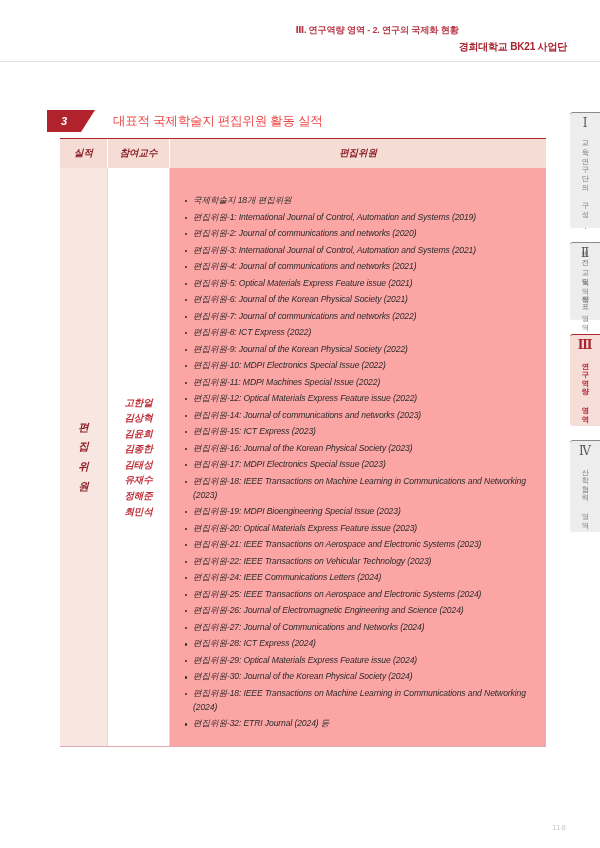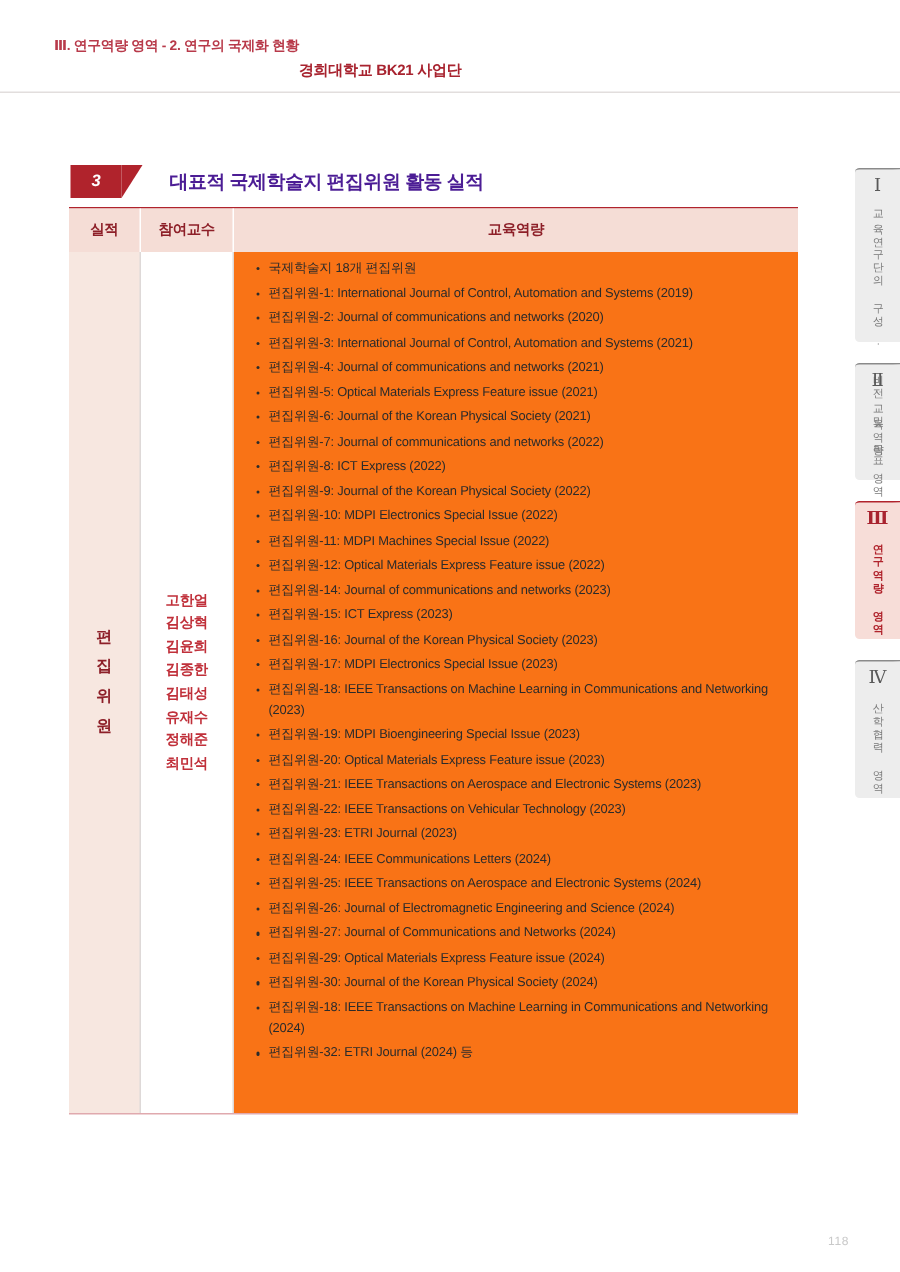--- a/index.html
+++ b/index.html
@@ -19,21 +19,21 @@
     overflow: hidden;
   }
 
   
   .page-header {
     position: absolute;
     left: 0; right: 0; top: 0;
     height: 62px;
     display: flex;
     align-items: center;
-    justify-content: flex-start;
+    justify-content: flex-end;
     padding: 0 33px 0 36px;
     border-bottom: 1px solid #e2dedd;
   }
   .header-left {
     font-size: 9.2px;
     font-weight: bold;
     color: #b83a4a;
     letter-spacing: -0.2px;
     white-space: nowrap;
   }
@@ -72,34 +72,35 @@
     position: absolute;
     left: 34px;
     top: 0;
     width: 0; height: 0;
     border-top: 22px solid #b0232c;
     border-right: 14px solid transparent;
   }
   .section-title-text {
     margin-left: 32px;
     font-size: 12.6px;
-    font-weight: bold;
-    color: #4c1d95;
+    font-weight: normal;
+    color: #ef4444;
     letter-spacing: -0.3px;
     white-space: nowrap;
   }
 
   
   .tbl {
     position: absolute;
-    left: 46px;
+    left: 60px;
     top: 138px;
     width: 486px;
     border-top: 1.6px solid #b0232c;
     border-bottom: 1.2px solid #e0a9ae;
+    font-style: italic;
   }
   .tbl-head {
     display: flex;
     background: #f5ddd6;
     height: 29px;
   }
   .th {
     display: flex;
     align-items: center;
     justify-content: center;
@@ -144,22 +145,22 @@
   .prof-list {
     font-size: 9.6px;
     font-weight: bold;
     color: #c0303a;
     line-height: 1.62;
     text-align: center;
     letter-spacing: -0.2px;
   }
 
   .cell-activity {
-    padding: 4px 10px 12px 14px;
-    background: #f97316;
+    padding: 26px 10px 12px 14px;
+    background: #fca5a5;
   }
   .act-item {
     position: relative;
     padding-left: 9px;
     font-size: 8.6px;
     color: #2b2b2b;
     line-height: 1.62;
     letter-spacing: -0.12px;
     margin-bottom: 2.6px;
   }
@@ -248,21 +249,21 @@
       <span class="section-badge-tail"></span>
     </div>
     <div class="section-title-text">대표적 국제학술지 편집위원 활동 실적</div>
   </div>
 
   <div class="tbl">
 
     <div class="tbl-head">
       <div class="th col-1">실적</div>
       <div class="th col-2">참여교수</div>
-      <div class="th col-3">교육역량</div>
+      <div class="th col-3">편집위원</div>
     </div>
 
     <div class="tbl-body">
 
       <div class="cell cell-achievement col-1">
         <div class="vert-label">
             <div>편</div>
             <div>집</div>
             <div>위</div>
             <div>원</div>
@@ -299,25 +300,25 @@
             <div class="act-item">편집위원-12: Optical Materials Express Feature issue (2022)</div>
             <div class="act-item">편집위원-14: Journal of communications and networks (2023)</div>
             <div class="act-item">편집위원-15: ICT Express (2023)</div>
             <div class="act-item">편집위원-16: Journal of the Korean Physical Society (2023)</div>
             <div class="act-item">편집위원-17: MDPI Electronics Special Issue (2023)</div>
             <div class="act-item">편집위원-18: IEEE Transactions on Machine Learning in Communications and Networking (2023)</div>
             <div class="act-item">편집위원-19: MDPI Bioengineering Special Issue (2023)</div>
             <div class="act-item">편집위원-20: Optical Materials Express Feature issue (2023)</div>
             <div class="act-item">편집위원-21: IEEE Transactions on Aerospace and Electronic Systems (2023)</div>
             <div class="act-item">편집위원-22: IEEE Transactions on Vehicular Technology (2023)</div>
-            <div class="act-item">편집위원-23: ETRI Journal (2023)</div>
             <div class="act-item">편집위원-24: IEEE Communications Letters (2024)</div>
             <div class="act-item">편집위원-25: IEEE Transactions on Aerospace and Electronic Systems (2024)</div>
             <div class="act-item">편집위원-26: Journal of Electromagnetic Engineering and Science (2024)</div>
             <div class="act-item">편집위원-27: Journal of Communications and Networks (2024)</div>
+            <div class="act-item">편집위원-28: ICT Express (2024)</div>
             <div class="act-item">편집위원-29: Optical Materials Express Feature issue (2024)</div>
             <div class="act-item">편집위원-30: Journal of the Korean Physical Society (2024)</div>
             <div class="act-item">편집위원-18: IEEE Transactions on Machine Learning in Communications and Networking (2024)</div>
             <div class="act-item">편집위원-32: ETRI Journal (2024) 등</div>
           </div>
       </div>
 
     </div>
   </div>
 

